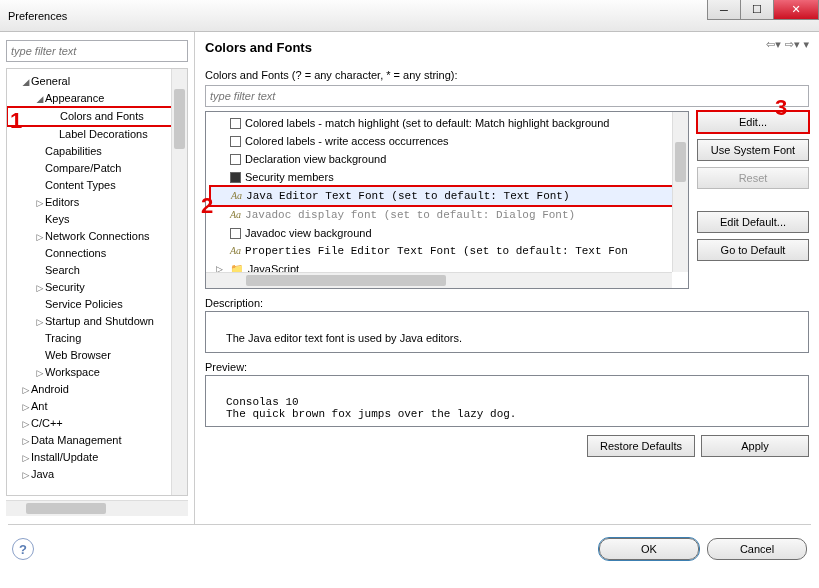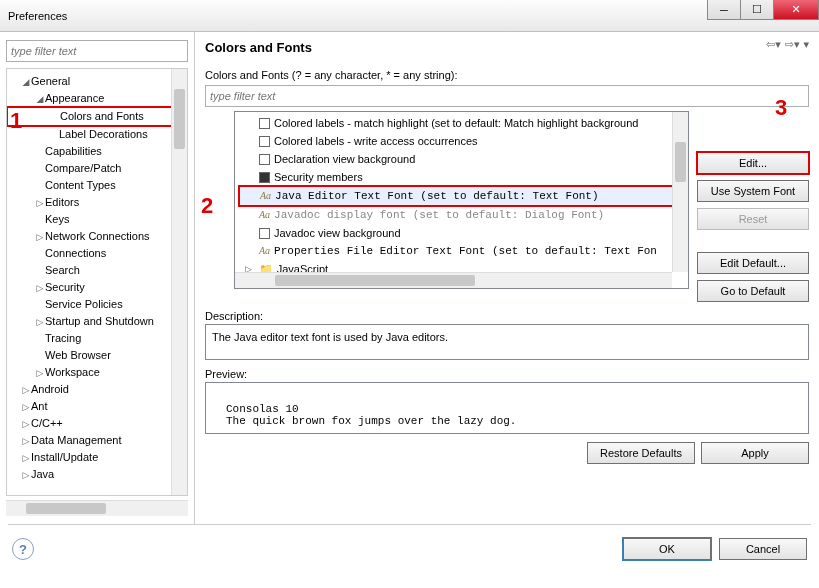--- a/index.html
+++ b/index.html
@@ -32,53 +32,53 @@
 
 .anno { position: absolute; font-size: 22px; font-weight: bold; color: #e00000; pointer-events: none; z-index:50;}
 
 
 .rightpanel { flex: 1; padding: 8px 10px; display: flex; flex-direction: column; position:relative;}
 .heading { font-size: 13px; font-weight: bold; margin-bottom: 10px; }
 .toolbar-top { position:absolute; right:10px; top:6px; display:flex; gap:4px; color:#666;}
 .toolbar-top span { font-size:11px; cursor:pointer;}
 .sublabel { margin: 4px 0; }
 .main-area { display:flex; gap:8px; }
-.tree-box { border: 1px solid #828790; flex:1; height: 178px; overflow: hidden; position: relative; background:#fff;margin-left:29px;}
+.tree-box { border: 1px solid #828790; flex:1; height: 178px; overflow: hidden; position: relative; background:#fff;}
 .tree-box-inner { padding: 2px 4px; line-height:18px;}
 .fitem { white-space: nowrap; display:flex; align-items:center; gap:4px; padding-left:20px;}
 .fitem .sq { width:11px; height:11px; border:1px solid #666; background:#fff; display:inline-block;}
 .fitem .sqd { background:#333;}
 .fitem .aa { font-style:italic; color:#8a7d3a; font-family:serif; font-size:10px;}
 .fitem.mono { font-family: "Courier New", monospace; }
 .fitem.sel { border:2px solid #e00000; margin:-1px; background:#e8f0ff;}
 .fitem.top { padding-left:6px;}
 .fitem .tri { color:#666; font-size:9px; width:10px; display:inline-block;}
 .tree-box-hscroll { position:absolute; bottom:0; left:0; right:16px; height:16px; background:#f0f0f0; border-top:1px solid #ddd;}
 .tree-box-hscroll::before {content:''; position:absolute; left:40px; top:2px; bottom:2px; width:200px; background:#c8c8c8; border-radius:2px;}
 .tree-box-vscroll { position:absolute; right:0; top:0; bottom:16px; width:16px; background:#f0f0f0; border-left:1px solid #ddd;}
 .tree-box-vscroll::before {content:''; position:absolute; top:30px; left:2px; right:2px; height:40px; background:#c8c8c8; border-radius:2px;}
 
 .btns-right { width:112px; display:flex; flex-direction:column; gap:6px;}
 .btn { height:22px; border:1px solid #707070; background:linear-gradient(#f8f8f8,#e3e3e3); font-size:11px; cursor:pointer;}
 .btn:disabled { color:#999; border-color:#bbb;}
-.btn.hl { outline:2px solid #e00000; outline-offset:-1px;margin-top:41px;}
+.btn.hl { outline:2px solid #e00000; outline-offset:-1px;}
 
 .desc-label { margin-top:8px;}
-.desc-box { border:1px solid #828790; padding:6px; height:36px; background:#fff; margin-top:2px;}
+.desc-box { border:1px solid #828790; padding:20px; height:36px; background:#fff; margin-top:2px;}
 .preview-box { border:1px solid #828790; padding:20px; height:52px; background:#fff; font-family:"Courier New",monospace; margin-top:2px; white-space:pre;}
 
 .bottom-right-btns { display:flex; justify-content:flex-end; gap:6px; margin-top:8px;}
 .bottom-right-btns .btn { width:108px;}
 
 
 .footer-sep { border-top:1px solid #ccc; margin:0 8px;}
 .footer { height:48px; display:flex; align-items:center; justify-content:space-between; padding:0 12px;}
 .help-icon { width:22px; height:22px; border:1px solid #8aa0c8; border-radius:50%; display:flex; align-items:center; justify-content:center; color:#5a7db5; font-weight:bold; font-size:13px; cursor:pointer;}
 .footer-btns { display:flex; gap:8px;}
-.footer-btns .btn { width:88px;}
+.footer-btns .btn { width:100px;border-radius:10px;}
 .btn.primary { outline:1px solid #3c7fb1;}
 </style>
 </head>
 <body>
 
 <div class="titlebar">
   <span>Preferences</span>
   <div class="winbtns">
     <div class="winbtn">─</div>
     <div class="winbtn">☐</div>

